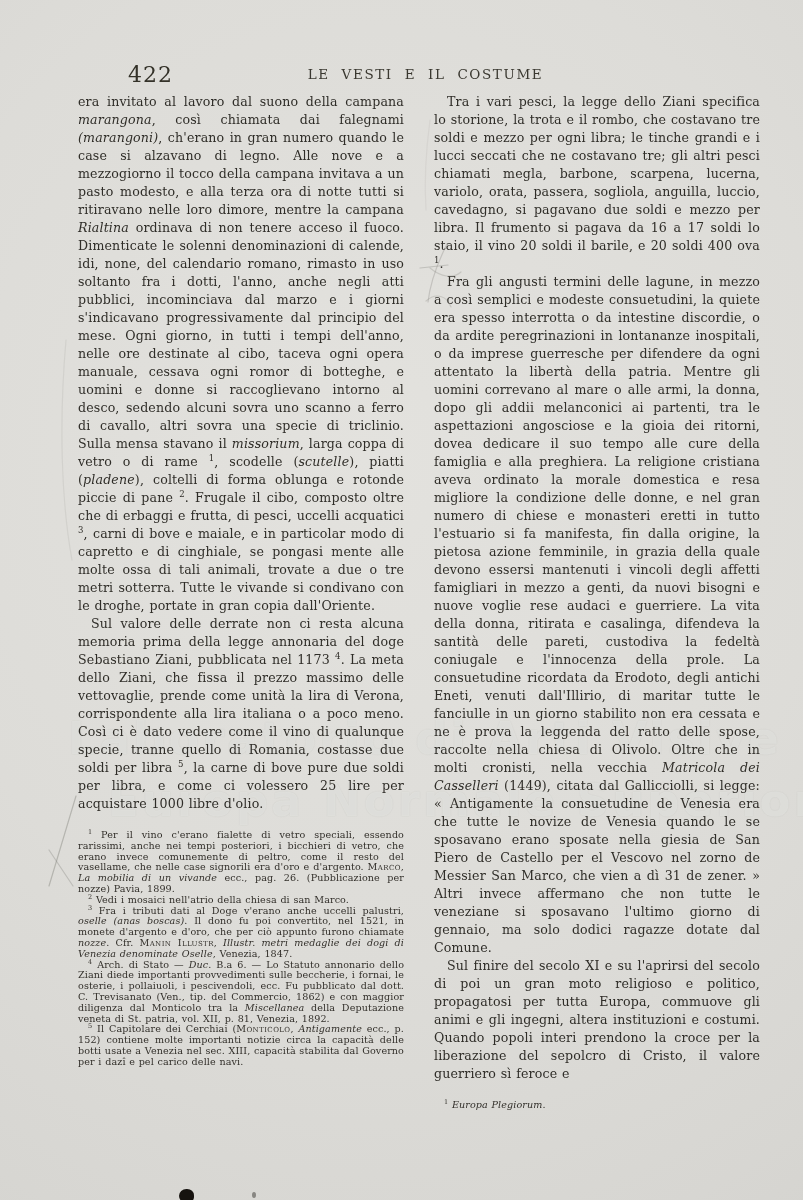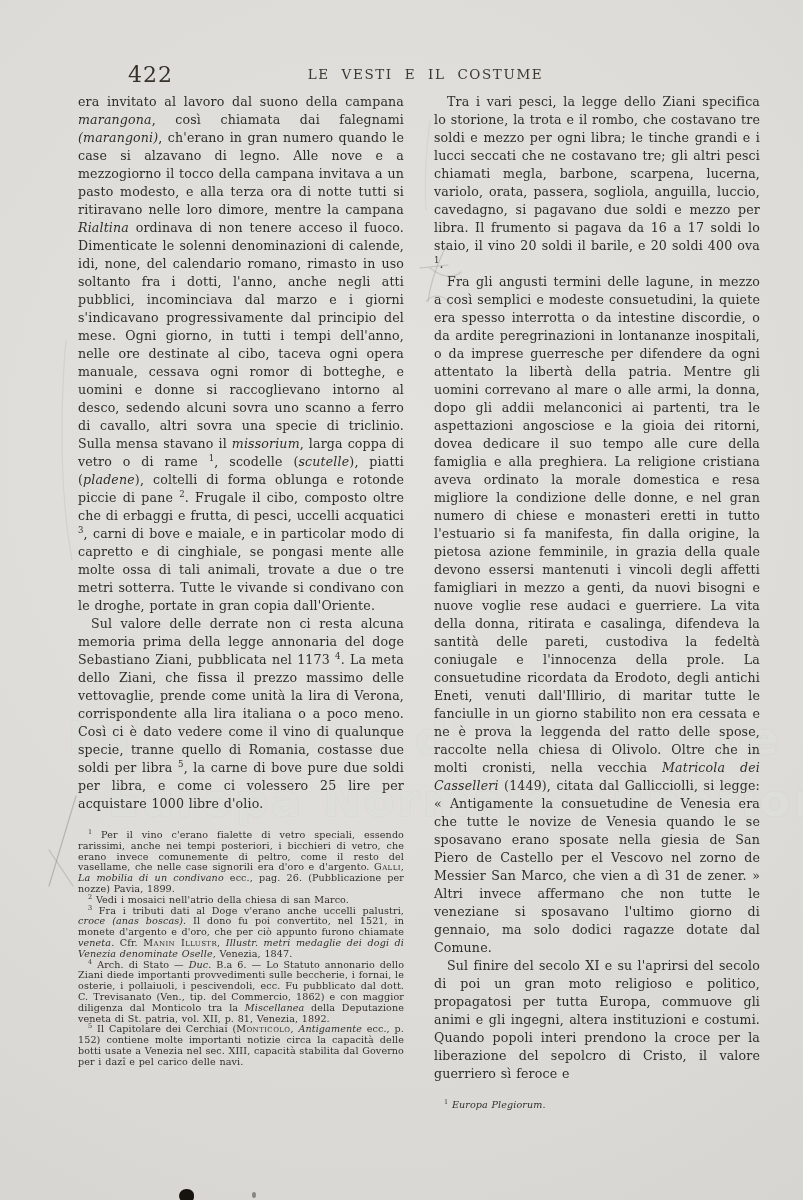--- a/index.html
+++ b/index.html
@@ -83,23 +83,23 @@
 
   <div class="page-number">422</div>
   <div class="running-title">LE VESTI E IL COSTUME</div>
 
   <div class="col left">
     <div>
         <p class="para">era invitato al lavoro dal suono della campana <i>marangona</i>, così chiamata dai falegnami <i>(marangoni)</i>, ch'erano in gran numero quando le case si alzavano di legno. Alle nove e a mezzogiorno il tocco della campana invitava a un pasto modesto, e alla terza ora di notte tutti si ritiravano nelle loro dimore, mentre la campana <i>Rialtina</i> ordinava di non tenere acceso il fuoco. Dimenticate le solenni denominazioni di calende, idi, none, del calendario romano, rimasto in uso soltanto fra i dotti, l'anno, anche negli atti pubblici, incominciava dal marzo e i giorni s'indicavano progressivamente dal principio del mese. Ogni giorno, in tutti i tempi dell'anno, nelle ore destinate al cibo, taceva ogni opera manuale, cessava ogni romor di botteghe, e uomini e donne si raccoglievano intorno al desco, sedendo alcuni sovra uno scanno a ferro di cavallo, altri sovra una specie di triclinio. Sulla mensa stavano il <i>missorium</i>, larga coppa di vetro o di rame <sup>1</sup>, scodelle (<i>scutelle</i>), piatti (<i>pladene</i>), coltelli di forma oblunga e rotonde piccie di pane <sup>2</sup>. Frugale il cibo, composto oltre che di erbaggi e frutta, di pesci, uccelli acquatici <sup>3</sup>, carni di bove e maiale, e in particolar modo di capretto e di cinghiale, se pongasi mente alle molte ossa di tali animali, trovate a due o tre metri sotterra. Tutte le vivande si condivano con le droghe, portate in gran copia dall'Oriente.</p>
         <p class="para indent">Sul valore delle derrate non ci resta alcuna memoria prima della legge annonaria del doge Sebastiano Ziani, pubblicata nel 1173 <sup>4</sup>. La meta dello Ziani, che fissa il prezzo massimo delle vettovaglie, prende come unità la lira di Verona, corrispondente alla lira italiana o a poco meno. Così ci è dato vedere come il vino di qualunque specie, tranne quello di Romania, costasse due soldi per libra <sup>5</sup>, la carne di bove pure due soldi per libra, e come ci volessero 25 lire per acquistare 1000 libre d'olio.</p>
       </div>
     <div class="footnotes">
-        <p class="fnote"><sup>1</sup> Per il vino c'erano fialette di vetro speciali, essendo rarissimi, anche nei tempi posteriori, i bicchieri di vetro, che erano invece comunemente di peltro, come il resto del vasellame, che nelle case signorili era d'oro e d'argento. <span class="sc">Galli</span>, <i>La mobilia di un condivano</i> ecc., pag. 26. (Pubblicazione per nozze) Pavia, 1899.</p>
+        <p class="fnote"><sup>1</sup> Per il vino c'erano fialette di vetro speciali, essendo rarissimi, anche nei tempi posteriori, i bicchieri di vetro, che erano invece comunemente di peltro, come il resto del vasellame, che nelle case signorili era d'oro e d'argento. <span class="sc">Marco</span>, <i>La mobilia di un vivande</i> ecc., pag. 26. (Pubblicazione per nozze) Pavia, 1899.</p>
         <p class="fnote"><sup>2</sup> Vedi i mosaici nell'atrio della chiesa di san Marco.</p>
-        <p class="fnote"><sup>3</sup> Fra i tributi dati al Doge v'erano anche uccelli palustri, <i>croce (anas boscas)</i>. Il dono fu poi convertito, nel 1521, in monete d'argento e d'oro, che per ciò appunto furono chiamate <i>veneta</i>. Cfr. <span class="sc">Manin Illustr</span>, <i>Illustr. metri medaglie dei dogi di Venezia denominate Oselle</i>, Venezia, 1847.</p>
+        <p class="fnote"><sup>3</sup> Fra i tributi dati al Doge v'erano anche uccelli palustri, <i>oselle (anas boscas)</i>. Il dono fu poi convertito, nel 1521, in monete d'argento e d'oro, che per ciò appunto furono chiamate <i>nozze</i>. Cfr. <span class="sc">Manin Illustr</span>, <i>Illustr. metri medaglie dei dogi di Venezia denominate Oselle</i>, Venezia, 1847.</p>
         <p class="fnote"><sup>4</sup> Arch. di Stato — <i>Duc.</i> B.a 6. — Lo Statuto annonario dello Ziani diede importanti provvedimenti sulle beccherie, i fornai, le osterie, i pollaiuoli, i pescivendoli, ecc. Fu pubblicato dal dott. C. Trevisanato (Ven., tip. del Commercio, 1862) e con maggior diligenza dal Monticolo tra la <i>Miscellanea</i> della Deputazione veneta di St. patria, vol. XII, p. 81, Venezia, 1892.</p>
         <p class="fnote"><sup>5</sup> Il Capitolare dei Cerchiai (<span class="sc">Monticolo</span>, <i>Antigamente</i> ecc., p. 152) contiene molte importanti notizie circa la capacità delle botti usate a Venezia nel sec. XIII, capacità stabilita dal Governo per i dazî e pel carico delle navi.</p>
       </div>
   </div>
 
   <div class="col right">
     <div>
         <p class="para indent">Tra i vari pesci, la legge dello Ziani specifica lo storione, la trota e il rombo, che costavano tre soldi e mezzo per ogni libra; le tinche grandi e i lucci seccati che ne costavano tre; gli altri pesci chiamati megla, barbone, scarpena, lucerna, variolo, orata, passera, sogliola, anguilla, luccio, cavedagno, si pagavano due soldi e mezzo per libra. Il frumento si pagava da 16 a 17 soldi lo staio, il vino 20 soldi il barile, e 20 soldi 400 ova <sup>1</sup>.</p>
         <p class="para indent">Fra gli angusti termini delle lagune, in mezzo a così semplici e modeste consuetudini, la quiete era spesso interrotta o da intestine discordie, o da ardite peregrinazioni in lontananze inospitali, o da imprese guerresche per difendere da ogni attentato la libertà della patria. Mentre gli uomini correvano al mare o alle armi, la donna, dopo gli addii melanconici ai partenti, tra le aspettazioni angosciose e la gioia dei ritorni, dovea dedicare il suo tempo alle cure della famiglia e alla preghiera. La religione cristiana aveva ordinato la morale domestica e resa migliore la condizione delle donne, e nel gran numero di chiese e monasteri eretti in tutto l'estuario si fa manifesta, fin dalla origine, la pietosa azione femminile, in grazia della quale devono essersi mantenuti i vincoli degli affetti famigliari in mezzo a genti, da nuovi bisogni e nuove voglie rese audaci e guerriere. La vita della donna, ritirata e casalinga, difendeva la santità delle pareti, custodiva la fedeltà coniugale e l'innocenza della prole. La consuetudine ricordata da Erodoto, degli antichi Eneti, venuti dall'Illirio, di maritar tutte le fanciulle in un giorno stabilito non era cessata e ne è prova la leggenda del ratto delle spose, raccolte nella chiesa di Olivolo. Oltre che in molti cronisti, nella vecchia <i>Matricola dei Casselleri</i> (1449), citata dal Gallicciolli, si legge: « Antigamente la consuetudine de Venesia era che tutte le novize de Venesia quando le se sposavano erano sposate nella giesia de San Piero de Castello per el Vescovo nel zorno de Messier San Marco, che vien a dì 31 de zener. » Altri invece affermano che non tutte le veneziane si sposavano l'ultimo giorno di gennaio, ma solo dodici ragazze dotate dal Comune.</p>
         <p class="para indent">Sul finire del secolo XI e su l'aprirsi del secolo di poi un gran moto religioso e politico, propagatosi per tutta Europa, commuove gli animi e gli ingegni, altera instituzioni e costumi. Quando popoli interi prendono la croce per la liberazione del sepolcro di Cristo, il valore guerriero sì feroce e</p>

